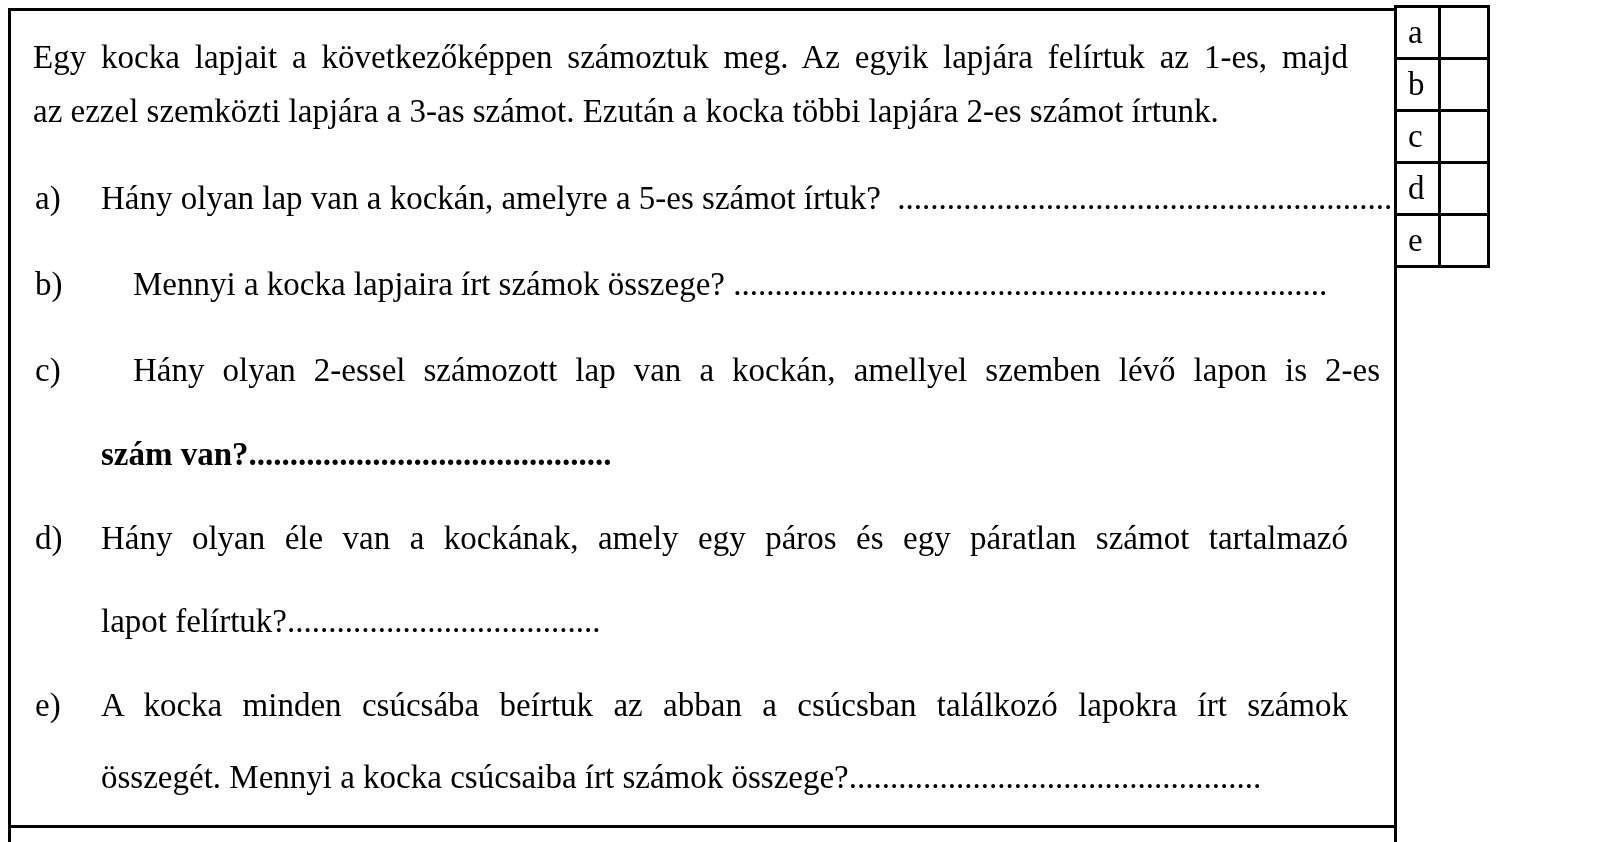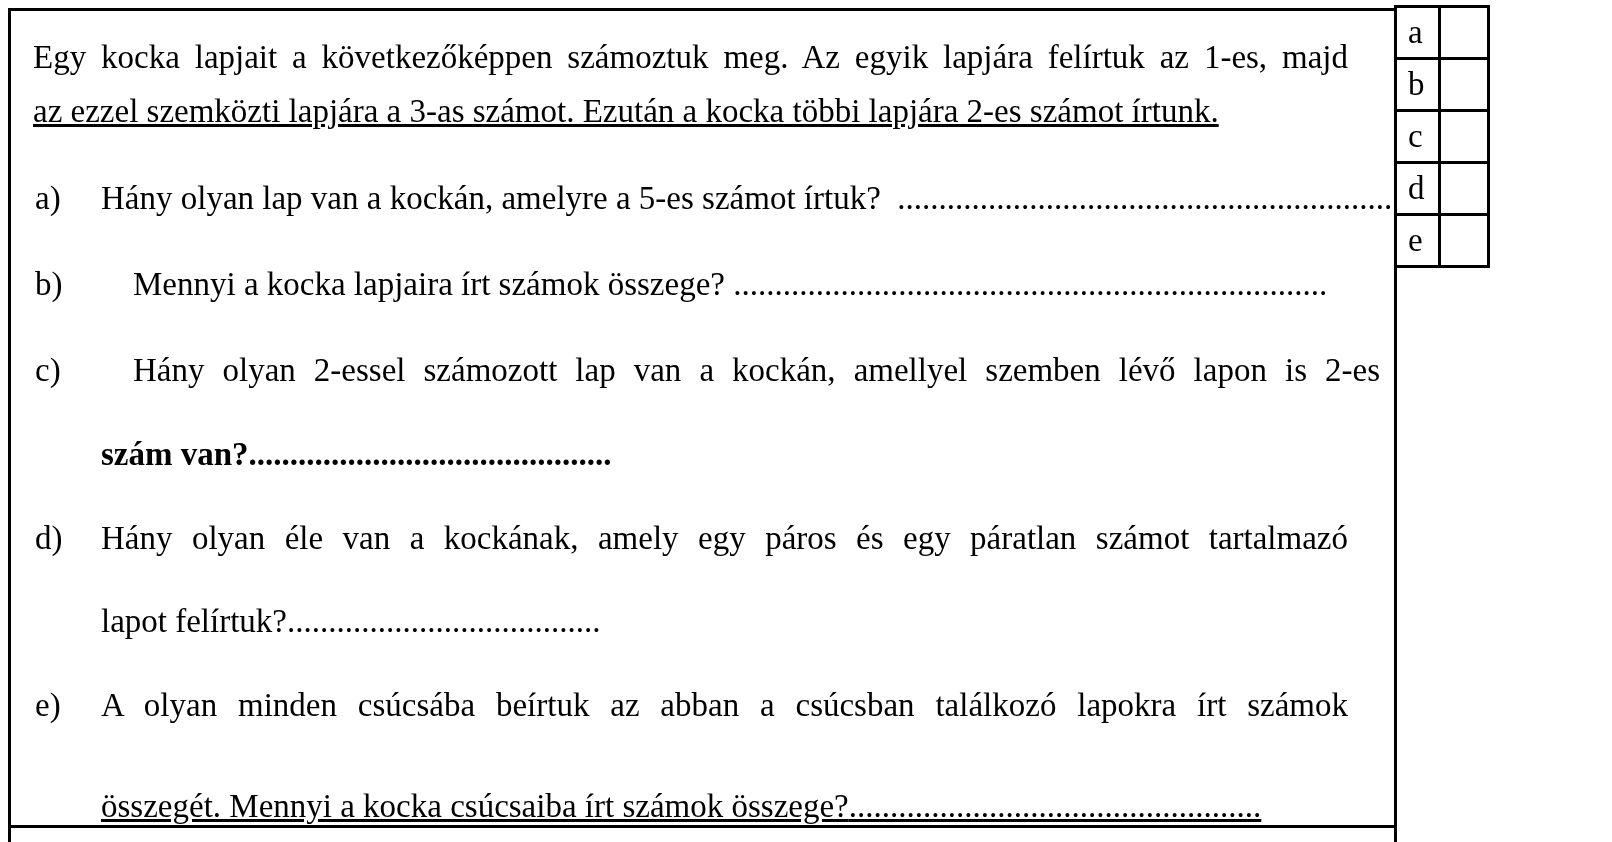--- a/index.html
+++ b/index.html
@@ -47,34 +47,34 @@
     color: #000000;
   }
   .just {
     white-space: normal;
     text-align: justify;
     text-align-last: justify;
   }
   .lbl { left: 35px; }
   .qtext { left: 101px; }
   #intro1 { left: 33px; top: 36px;  width: 1315px; }
-  #intro2 { left: 33px; top: 90px; text-decoration: underline; }
+  #intro2 { left: 33px; top: 90px; }
   #qa-label { top: 177px; }
   #qa-line  { top: 177px; }
   #qb-label { top: 263px; }
   #qb-line  { top: 263px; margin-left: 32px; }
   #qc-label { top: 349px; }
   #qc-line1 { top: 349px; width: 1247px; margin-left: 32px; }
   #qc-line2 { top: 433px; font-weight: bold; }
   #qd-label { top: 517px; }
   #qd-line1 { top: 517px; width: 1247px; }
   #qd-line2 { top: 600px; }
   #qe-label { top: 684px; }
   #qe-line1 { top: 684px; width: 1247px; }
-  #qe-line2 { top: 785px; text-decoration: underline; }
+  #qe-line2 { top: 756px; }
   
   .score-table {
     position: absolute;
     left: 1394px;
     top: 5px;
     border-collapse: collapse;
   }
   .score-table td {
     border: 3px solid #000000;
     font-size: 33px;
@@ -111,21 +111,21 @@
 
   <div class="line lbl" id="qc-label">c)</div>
   <div class="line qtext just" id="qc-line1">Hány olyan 2-essel számozott lap van a kockán, amellyel szemben lévő lapon is 2-es</div>
   <div class="line qtext" id="qc-line2"><span>szám van?</span><span>............................................</span></div>
 
   <div class="line lbl" id="qd-label">d)</div>
   <div class="line qtext just" id="qd-line1">Hány olyan éle van a kockának, amely egy páros és egy páratlan számot tartalmazó</div>
   <div class="line qtext" id="qd-line2"><span>lapot felírtuk?</span><span>......................................</span></div>
 
   <div class="line lbl" id="qe-label">e)</div>
-  <div class="line qtext just" id="qe-line1">A olyan minden csúcsába beírtuk az abban a csúcsban találkozó lapokra írt számok</div>
+  <div class="line qtext just" id="qe-line1">A kocka minden csúcsába beírtuk az abban a csúcsban találkozó lapokra írt számok</div>
   <div class="line qtext" id="qe-line2"><span>összegét. Mennyi a kocka csúcsaiba írt számok összege?</span><span>..................................................</span></div>
 
   <table class="score-table">
     <tbody>
       <tr>
         <td class="sl">a</td>
         <td class="sv"></td>
       </tr>
       <tr>
         <td class="sl">b</td>

